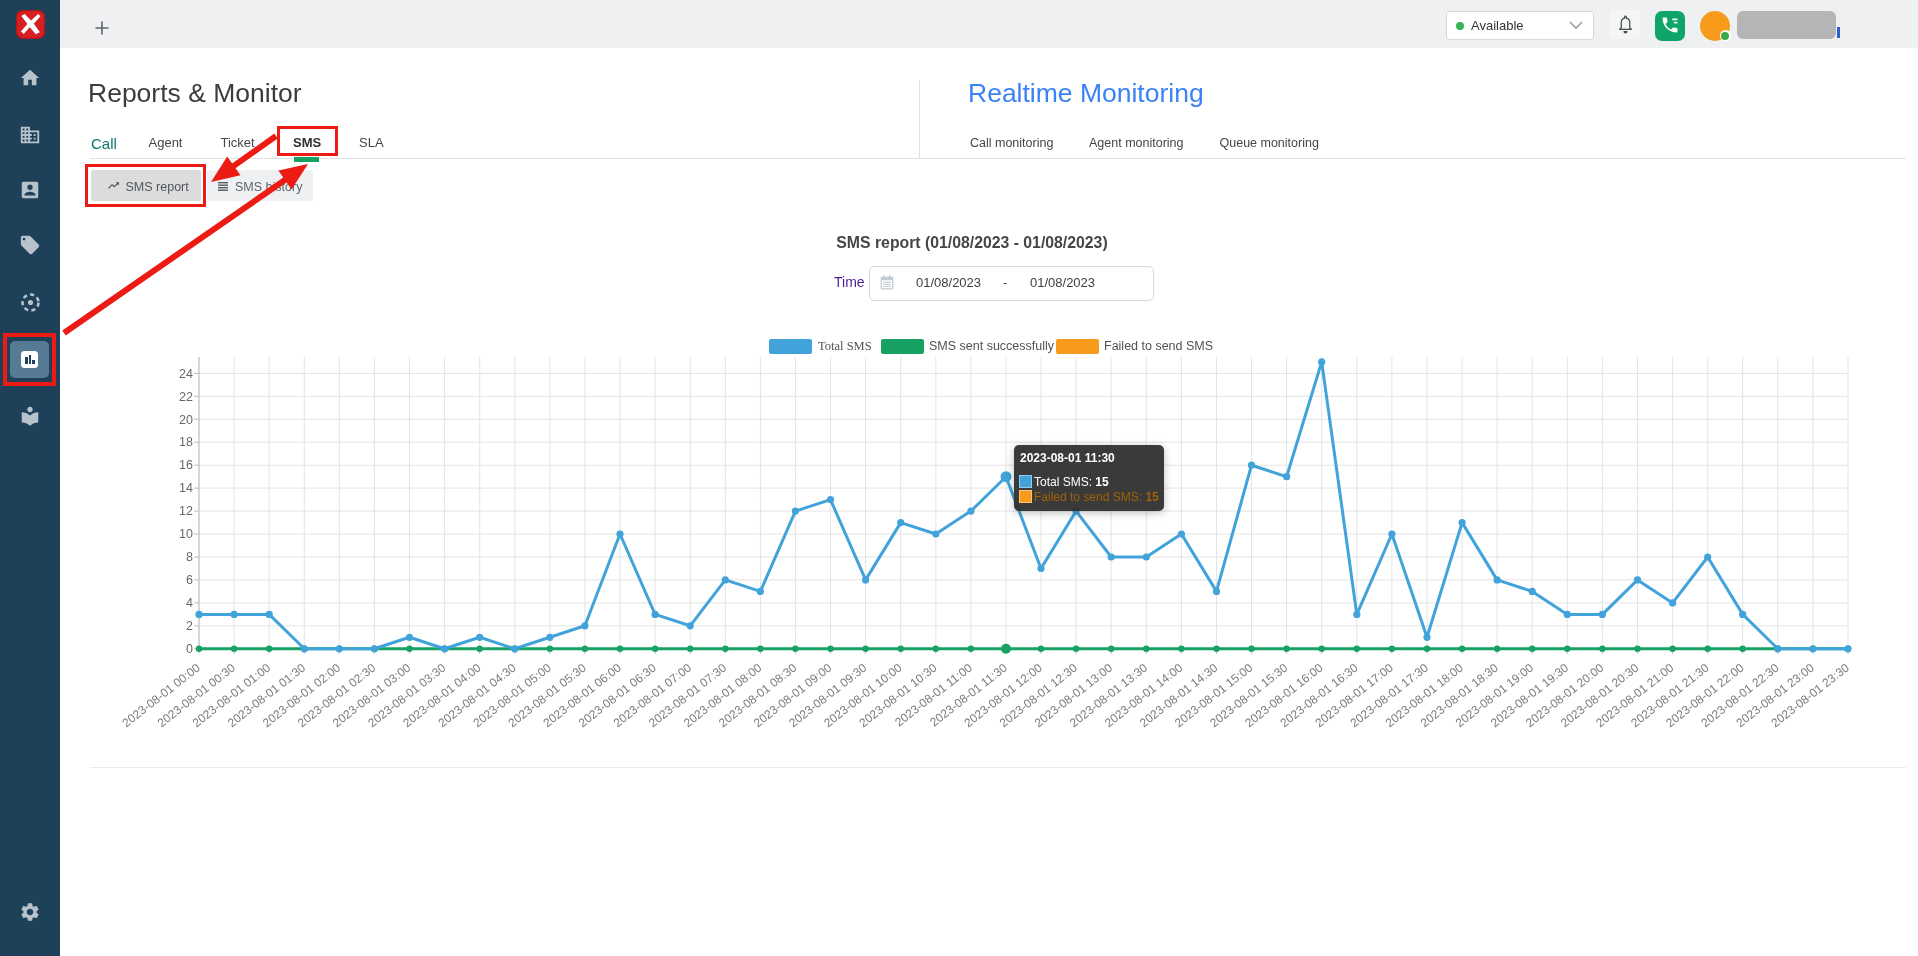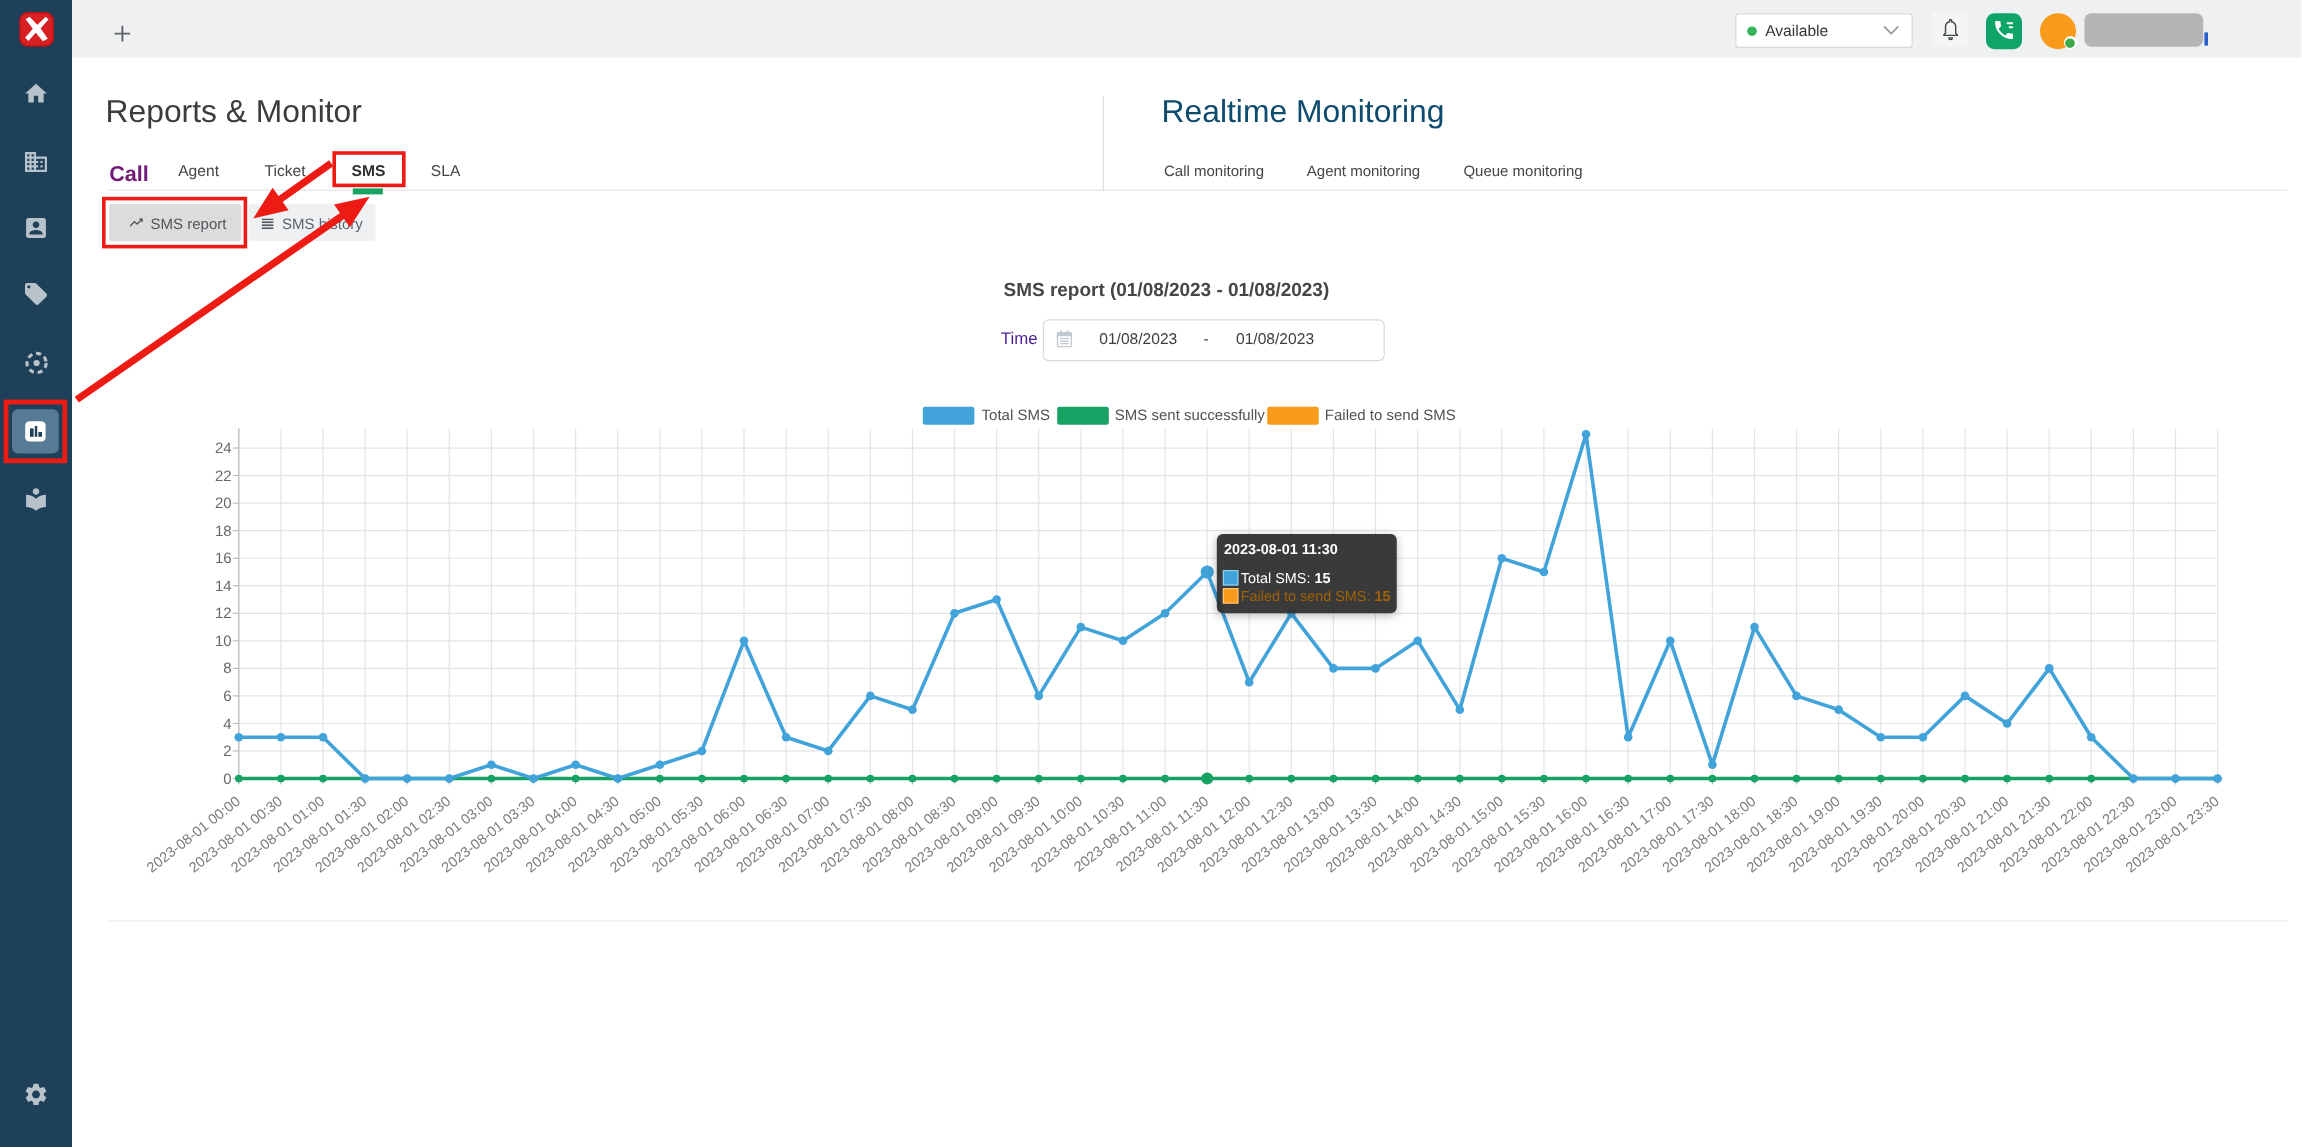--- a/index.html
+++ b/index.html
@@ -31,23 +31,23 @@
  <rect x="16.6" y="8.2" width="4.5" height="2.1" rx="1" fill="#fff"></rect>
   </svg>
 <div class="abs" style="left:1700px;top:11px;width:30px;height:30px;background:#f89b1b;border-radius:50%;"></div>
 <div class="abs" style="left:1772px;top:11px;width:30px;height:30px;line-height:30px;text-align:center;font-size:13px;font-weight:bold;color:#fff;">HNT</div>
 <div class="abs" style="left:1719.5px;top:30px;width:11px;height:11px;border-radius:50%;background:#fff;"></div>
 <div class="abs" style="left:1721px;top:31.5px;width:8px;height:8px;border-radius:50%;background:#3aaa46;"></div>
 <div class="abs" style="left:1737px;top:11px;width:99px;height:28px;background:#b5b5b5;border-radius:6px;"></div>
 <div class="abs" style="left:1837px;top:27px;width:2.5px;height:11px;background:#2b5fce;"></div>
 
 <div class="abs" style="left:88px;top:78px;font-size:26.5px;color:#3c3c3c;">Reports &amp; Monitor</div>
-<div class="abs" style="left:968px;top:78px;font-size:26.5px;color:#0c4a6e;">Realtime Monitoring</div>
-
-<div class="abs" style="left:91px;top:135px;font-size:18px;color:#701a75;font-weight:bold;">Call</div>
+<div class="abs" style="left:968px;top:78px;font-size:26.5px;color:#3b82f6;">Realtime Monitoring</div>
+
+<div class="abs" style="left:91px;top:135px;font-size:15px;color:#0f766e;">Call</div>
 <div class="abs" style="left:148.5px;top:135px;font-size:13px;color:#454545;">Agent</div>
 <div class="abs" style="left:220.5px;top:135px;font-size:13px;color:#454545;">Ticket</div>
 <div class="abs" style="left:293px;top:135px;font-size:13px;font-weight:bold;color:#2f2f2f;">SMS</div>
 <div class="abs" style="left:359px;top:135px;font-size:13px;color:#454545;">SLA</div>
 <div class="abs" style="left:970px;top:136px;font-size:12.5px;color:#454545;">Call monitoring</div>
 <div class="abs" style="left:1089px;top:136px;font-size:12.5px;color:#454545;">Agent monitoring</div>
 <div class="abs" style="left:1219.5px;top:136px;font-size:12.5px;color:#454545;">Queue monitoring</div>
 <div class="abs" style="left:90px;top:158px;width:1816px;height:1px;background:#e4e4e4;"></div>
 <div class="abs" style="left:294px;top:157px;width:25px;height:4.5px;background:#17a263;"></div>
 <div class="abs" style="left:919px;top:80px;width:1px;height:79px;background:#e0e0e0;"></div>
@@ -79,21 +79,21 @@
       <rect x="5.5" y="11.5" width="13" height="1.8"></rect>
       <rect x="5.5" y="15.2" width="13" height="1.8"></rect>
       <rect x="5.5" y="18.9" width="13" height="1.8"></rect>
     </g>
   </svg>
 <div class="abs" style="left:916px;top:275px;font-size:13px;color:#3e3e3e;">01/08/2023</div>
 <div class="abs" style="left:1003px;top:275px;font-size:13px;color:#3e3e3e;">-</div>
 <div class="abs" style="left:1030px;top:275px;font-size:13px;color:#3e3e3e;">01/08/2023</div>
 
 <div class="abs" style="left:769px;top:338.5px;width:43px;height:15px;background:#41a3da;border-radius:2px;"></div>
-<div class="abs" style="left:818px;top:339px;font-size:12.5px;color:#525252;">Total SMS</div>
+<div class="abs" style="left:818px;top:339px;font-size:12.5px;color:#525252;font-family:Liberation Serif, serif;">Total SMS</div>
 <div class="abs" style="left:881px;top:338.5px;width:43px;height:15px;background:#17a263;border-radius:2px;"></div>
 <div class="abs" style="left:929px;top:339px;font-size:12.5px;color:#525252;">SMS sent successfully</div>
 <div class="abs" style="left:1056px;top:338.5px;width:43px;height:15px;background:#f89b1c;border-radius:2px;"></div>
 <div class="abs" style="left:1104px;top:339px;font-size:12.5px;color:#525252;">Failed to send SMS</div>
 
 <svg width="1918" height="956" viewBox="0 0 1918 956" style="position:absolute;left:0;top:0;">
 <line x1="199.0" y1="625.8" x2="1848.0" y2="625.8" stroke="#e4e4e4" stroke-width="1"></line>
 <line x1="199.0" y1="602.9" x2="1848.0" y2="602.9" stroke="#e4e4e4" stroke-width="1"></line>
 <line x1="199.0" y1="579.9" x2="1848.0" y2="579.9" stroke="#e4e4e4" stroke-width="1"></line>
 <line x1="199.0" y1="557.0" x2="1848.0" y2="557.0" stroke="#e4e4e4" stroke-width="1"></line>

